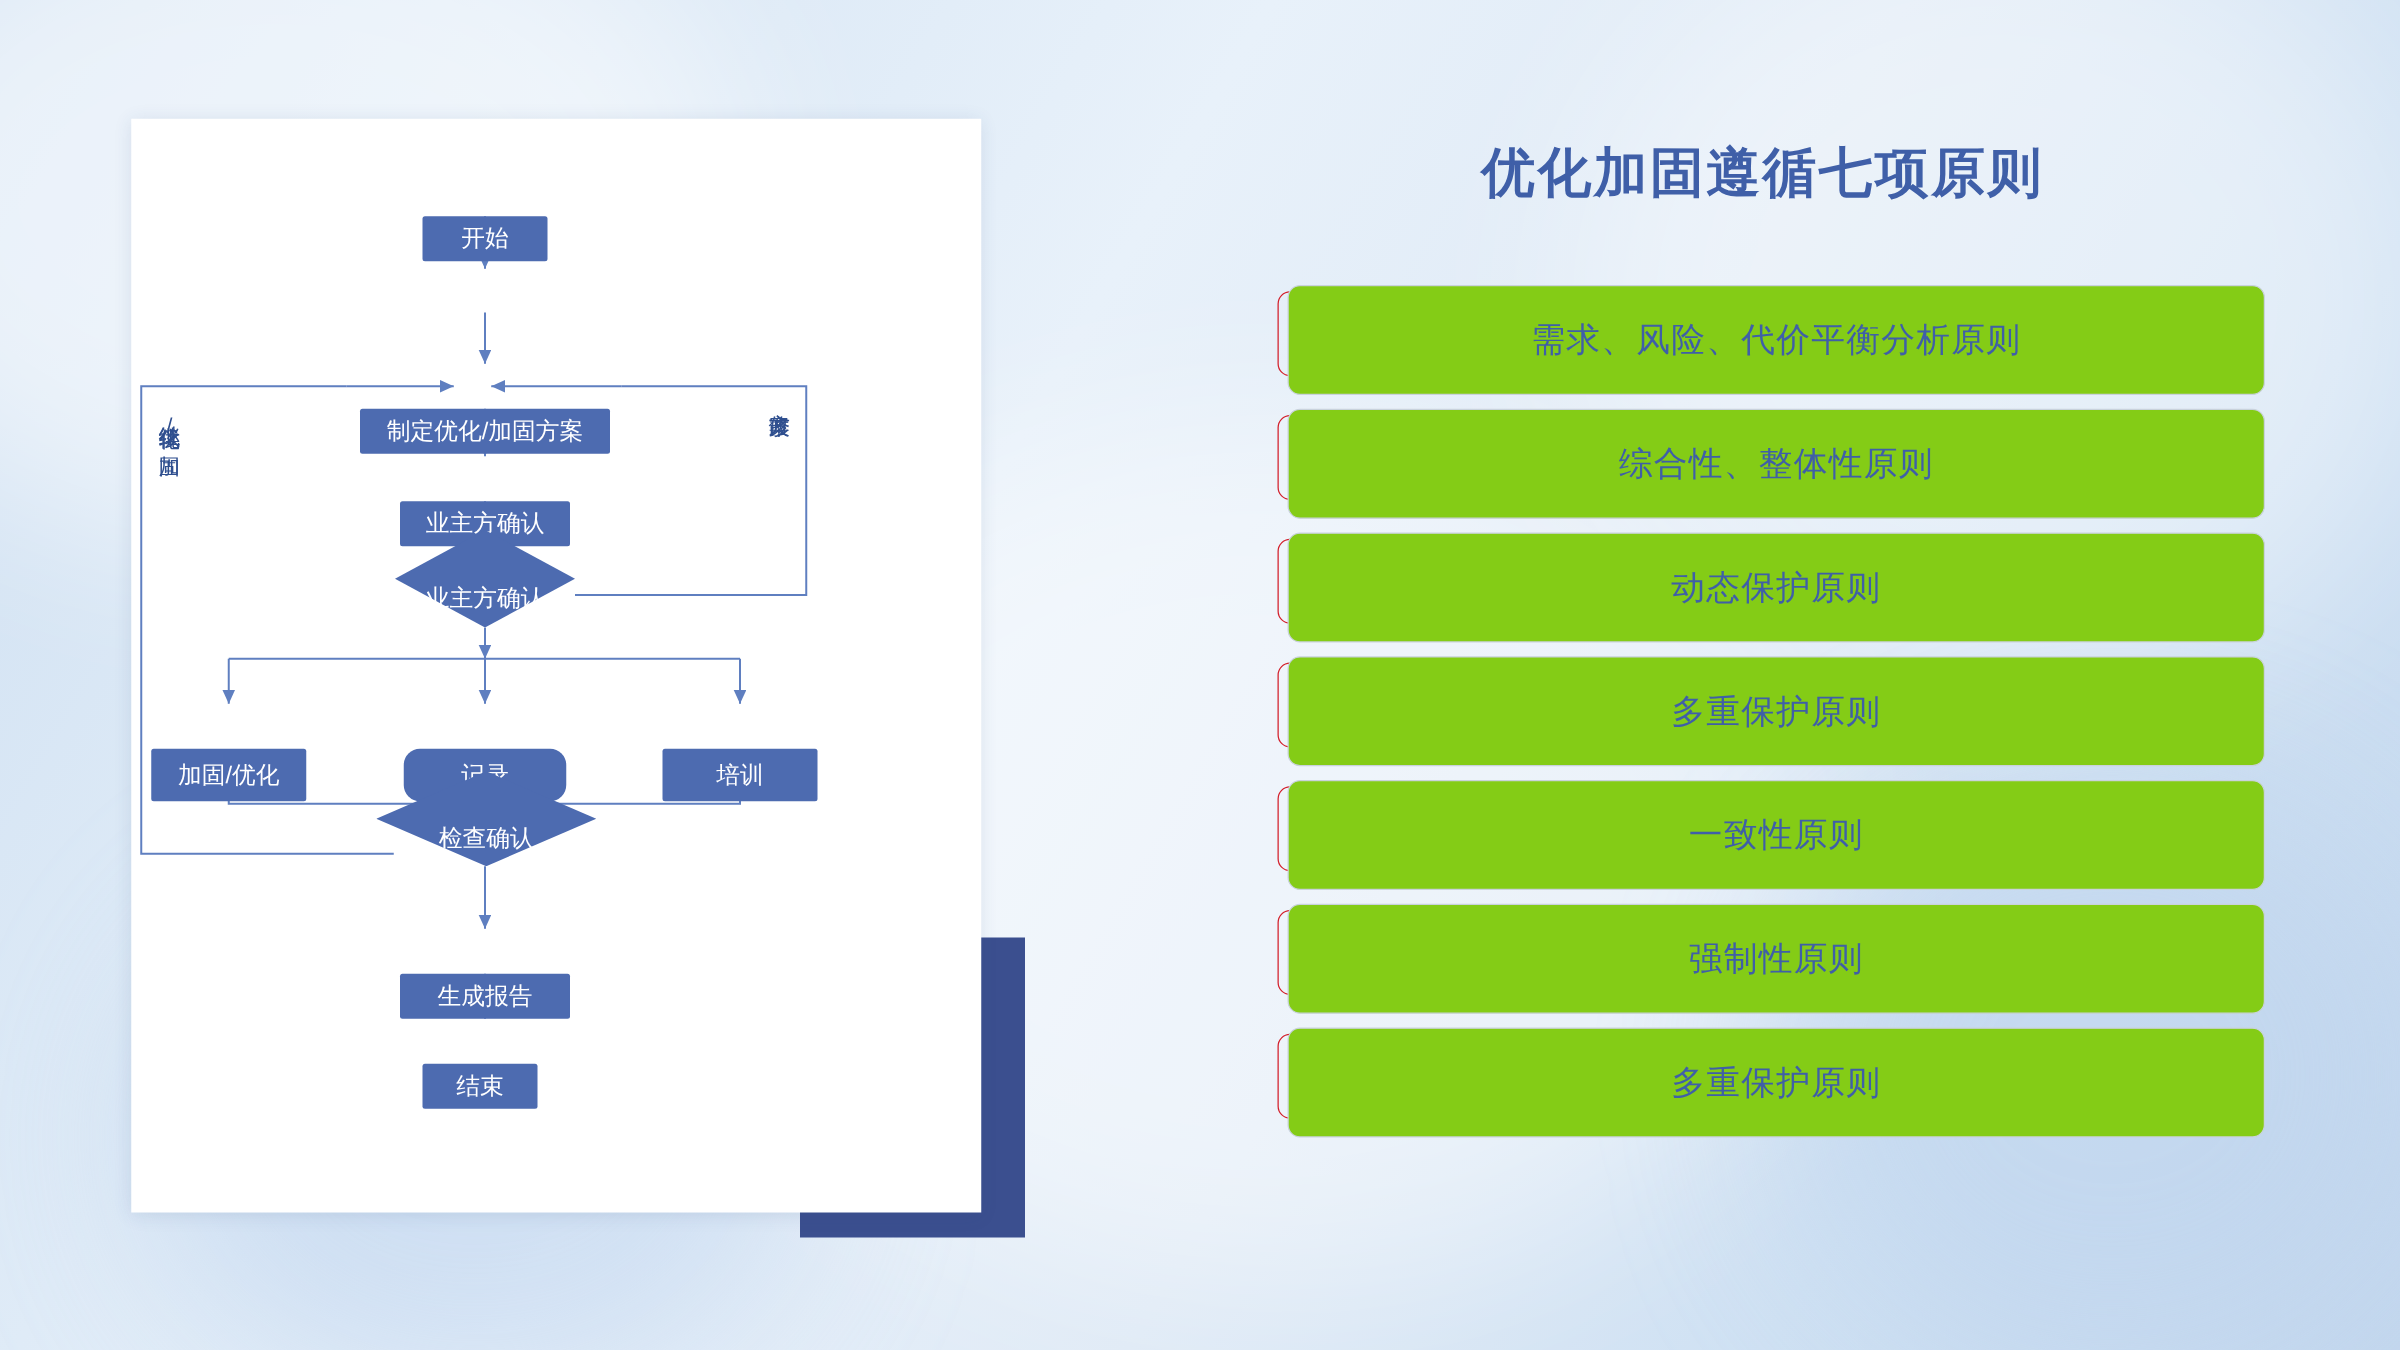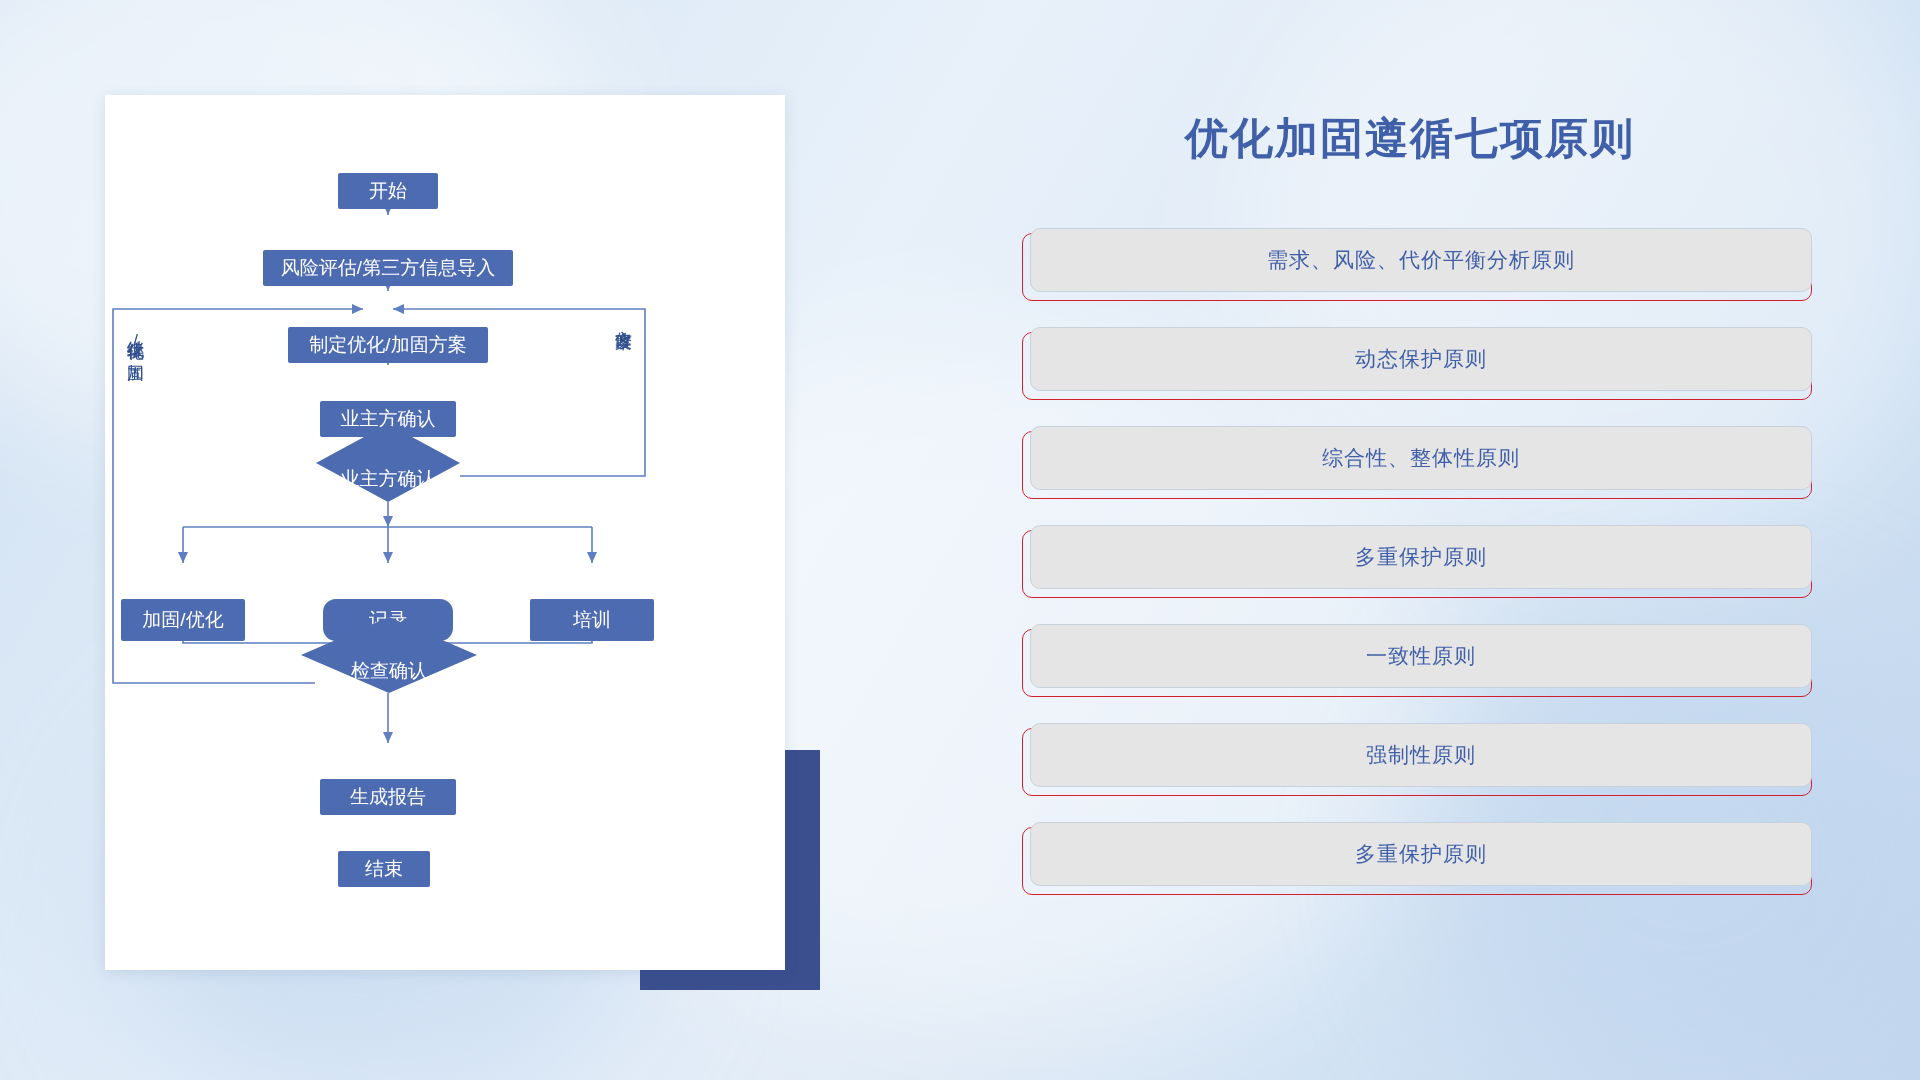--- a/index.html
+++ b/index.html
@@ -134,29 +134,29 @@
     height: 68px;
     border: 1.6px solid #d31f2b;
     border-radius: 10px;
     box-sizing: border-box;
   }
   .principle .pill {
     position: absolute;
     left: 8px;
     top: 0;
     width: calc(100% - 8px);
-    height: 64px;
-    background: #e5e5e5;
+    height: 88px;
+    background: #84cc16;
     border: 1px solid #c9d2dc;
     border-radius: 10px;
     box-sizing: border-box;
     display: flex;
     align-items: center;
     justify-content: center;
-    font-size: 21px;
+    font-size: 27px;
     color: #3f5fa8;
     letter-spacing: 1px;
   }
 </style>
 </head>
 <body>
 
 <div class="bg-blob blob-a"></div>
 <div class="bg-blob blob-b"></div>
 <div class="bg-blob blob-c"></div>
@@ -210,21 +210,20 @@
           <path d="M78,510 L78,548 L487,548 L487,510"></path>
 
           <path d="M355,381 L540,381 L540,214 L392,214"></path>
 
           <path d="M210,588 L8,588 L8,214 L172,214"></path>
         </g>
       </svg>
 
       <div class="node" style="left:233px; top:42px; width:100px; height:36px;">开始</div>
 
-      <div class="node" style="left:158px; top:119px; width:250px; height:36px;">风险评估/第三方信息导入</div>
 
       <div class="node" style="left:183px; top:196px; width:200px; height:36px;">制定优化/加固方案</div>
 
       <div class="node" style="left:215px; top:270px; width:136px; height:36px;">业主方确认</div>
 
       <div class="diamond-wrap" style="left:211px; top:329px; width:144px; height:78px;">
         <div class="diamond-shape"></div>
         <div class="diamond-label">业主方确认</div>
       </div>
 
@@ -249,28 +248,28 @@
 
   <div class="right-title">优化加固遵循七项原则</div>
 
   <div class="principles">
     <div class="principle">
       <div class="accent"></div>
       <div class="pill">需求、风险、代价平衡分析原则</div>
     </div>
     <div class="principle">
       <div class="accent"></div>
+      <div class="pill">综合性、整体性原则</div>
+    </div>
+    <div class="principle">
+      <div class="accent"></div>
       <div class="pill">动态保护原则</div>
     </div>
     <div class="principle">
       <div class="accent"></div>
-      <div class="pill">综合性、整体性原则</div>
-    </div>
-    <div class="principle">
-      <div class="accent"></div>
       <div class="pill">多重保护原则</div>
     </div>
     <div class="principle">
       <div class="accent"></div>
       <div class="pill">一致性原则</div>
     </div>
     <div class="principle">
       <div class="accent"></div>
       <div class="pill">强制性原则</div>
     </div>

